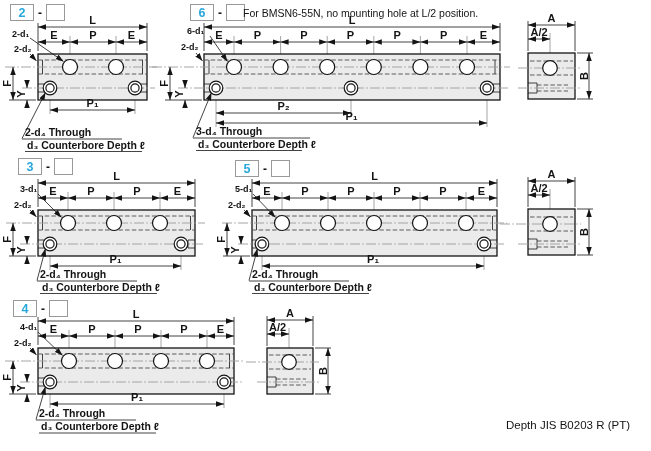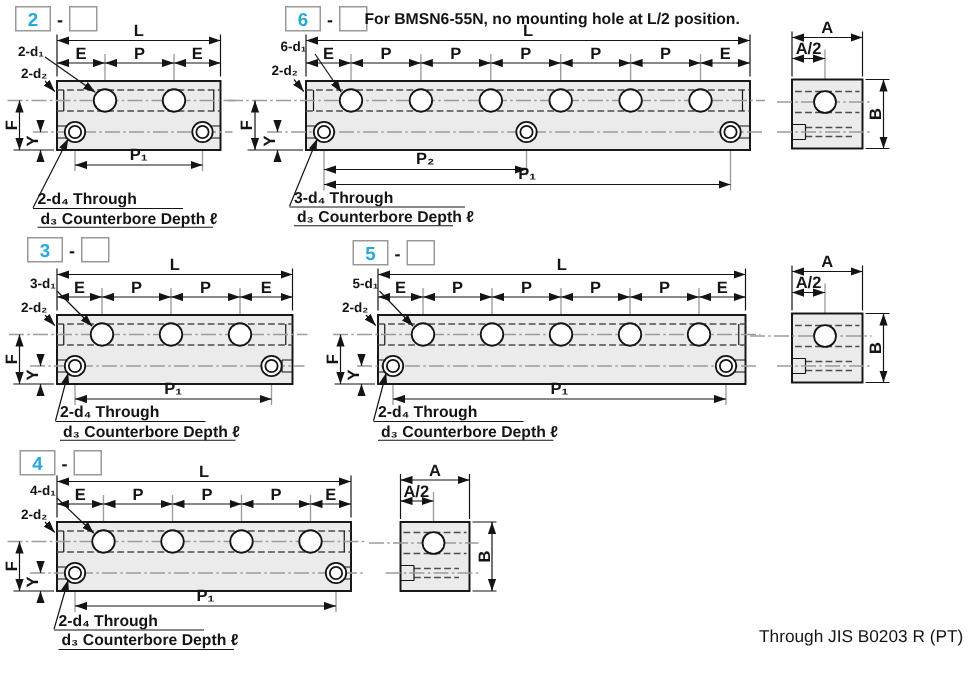--- a/index.html
+++ b/index.html
@@ -15,21 +15,21 @@
   .thin{stroke:#141414;stroke-width:0.8;fill:none}
   .hid{stroke:#4d4d4d;stroke-width:0.9;stroke-dasharray:4.5 2.2;fill:none}
   .cl{stroke:#9c9c9c;stroke-width:0.9;fill:none}
   .cld{stroke:#9c9c9c;stroke-width:0.9;stroke-dasharray:10 2.2 1.6 2.2;fill:none}
   .hole{fill:#fff;stroke:#141414;stroke-width:1.2}
   .chip{position:absolute;display:flex;align-items:center;gap:4px;font-weight:bold}
   .numbox{width:24px;height:17px;border:1.5px solid #999;background:#fff;color:#29a8dc;
           font-size:12.5px;display:flex;align-items:center;justify-content:center}
   .embox{width:19px;height:17px;border:1.5px solid #999;background:#fff}
   .dashsep{font-size:12px;color:#141414}
-  .htext{position:absolute;font-weight:bold;font-size:10.5px;white-space:nowrap}
+  .htext{position:absolute;font-weight:normal;font-size:10.5px;white-space:nowrap}
   .footer{position:absolute;font-weight:normal;font-size:11.5px;white-space:nowrap}
 </style>
 </head>
 <body>
 
 <div class="chip" style="left:10px;top:4px">
   <div class="numbox">2</div>
   <span class="dashsep">-</span>
   <div class="embox"></div>
 </div>
@@ -47,21 +47,21 @@
 <div class="chip" style="left:235px;top:160px">
   <div class="numbox">5</div>
   <span class="dashsep">-</span>
   <div class="embox"></div>
 </div>
 <div class="chip" style="left:13px;top:300px">
   <div class="numbox">4</div>
   <span class="dashsep">-</span>
   <div class="embox"></div>
 </div>
-<div class="footer" style="left:506px;top:419px">Through JIS B0203 R (PT)</div>
+<div class="footer" style="left:506px;top:419px">Depth JIS B0203 R (PT)</div>
 
 <svg class="sheet" width="651" height="451" viewBox="0 0 651 451">
   <defs>
     <marker id="ar" viewBox="0 0 8 5.5" refX="8" refY="2.75" markerWidth="8" markerHeight="5.5" markerUnits="userSpaceOnUse" orient="auto-start-reverse">
       <path d="M0,0 L8,2.75 L0,5.5 Z" fill="#141414"></path>
     </marker>
   </defs>
 
   <g>
     <g class="thin">

